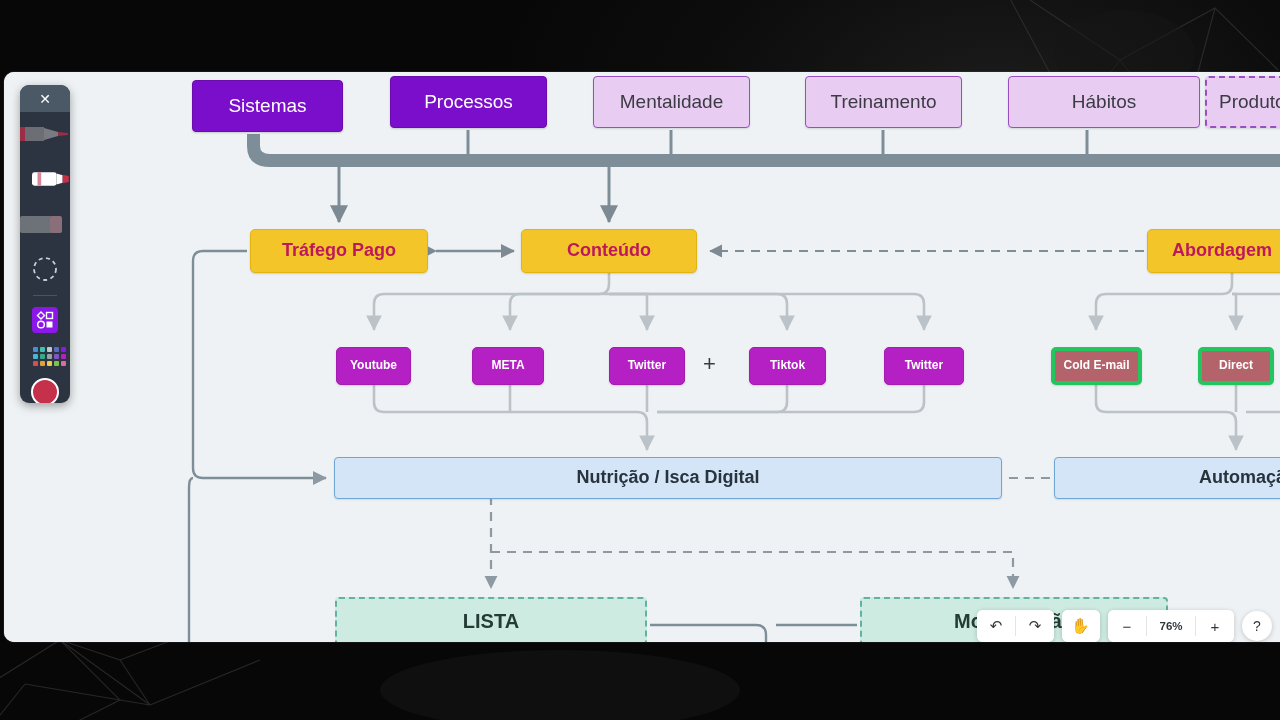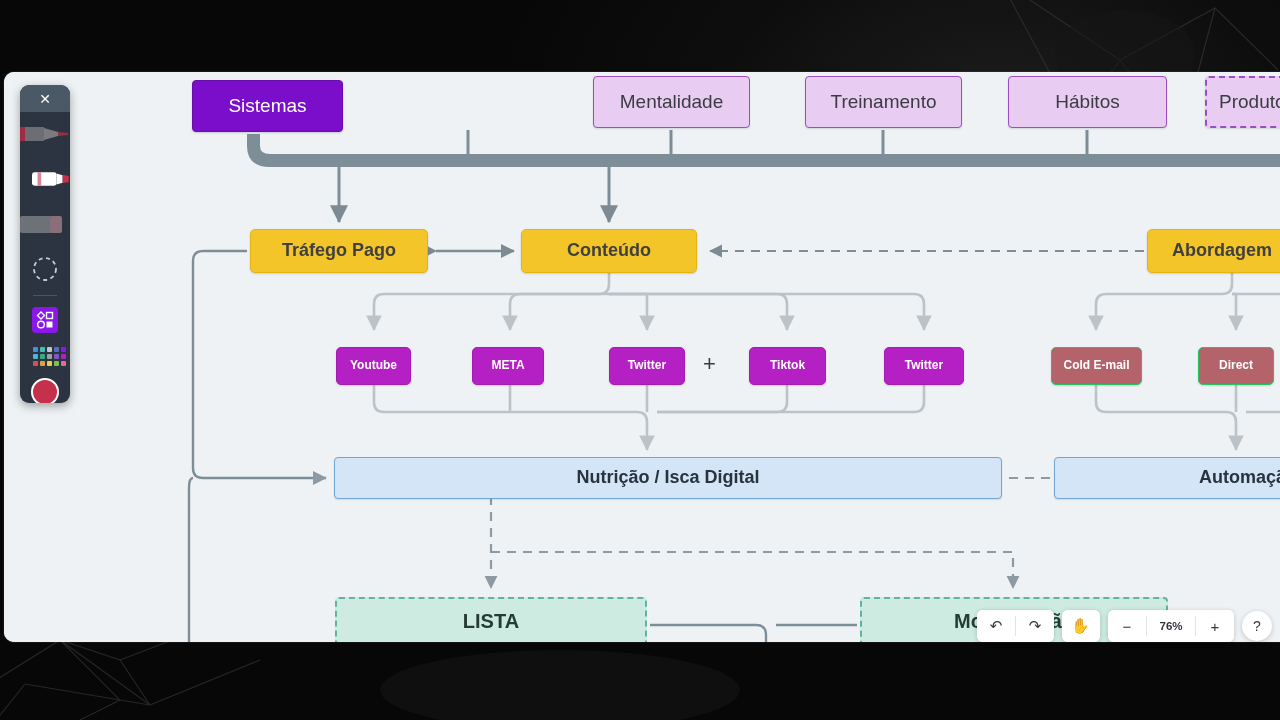--- a/index.html
+++ b/index.html
@@ -90,21 +90,21 @@
     font-size: 19px;
     font-weight: 400;
     height: 52px;
     box-shadow: 0 1px 2px rgba(0,0,0,0.12);
   }
   .n-lilac.dashed { border-style: dashed; border-width: 2px; }
 
   
   .n-yellow {
     background: #f3c529;
-    color: #404040;
+    color: #be185d;
     border: 1px solid #e3b411;
     font-size: 18px;
     font-weight: bold;
     height: 44px;
     border-radius: 5px;
     box-shadow: 0 1px 2px rgba(0,0,0,0.15);
   }
 
   
   .n-magenta {
@@ -115,21 +115,21 @@
     font-weight: bold;
     height: 38px;
     border-radius: 5px;
     box-shadow: 0 1px 2px rgba(0,0,0,0.14);
   }
 
   
   .n-rose {
     background: #b5636b;
     color: #ffffff;
-    border: 1px solid #22c55e;
+    border: 4px solid #22c55e;
     font-size: 12px;
     font-weight: bold;
     height: 38px;
     border-radius: 5px;
     box-shadow: 0 1px 2px rgba(0,0,0,0.14);
   }
 
   
   .n-blue {
     background: #d3e5f7;
@@ -383,27 +383,30 @@
 
         <g stroke="#7d8e99" stroke-width="2.4" fill="none">
           <path d="M646,553 L752,553 Q762,553 762,563 L762,570"></path>
           <path d="M853,553 L772,553"></path>
         </g>
       </svg>
 
       <div class="node n-purple" style="left:188px; top:8px; width:151px;">
         <span>Sistemas</span>
       </div>
+      <div class="node n-purple" style="left:386px; top:4px; width:157px;">
+        <span>Processos</span>
+      </div>
       <div class="node n-lilac" style="left:589px; top:4px; width:157px;">
         <span>Mentalidade</span>
       </div>
       <div class="node n-lilac" style="left:801px; top:4px; width:157px;">
         <span>Treinamento</span>
       </div>
-      <div class="node n-lilac" style="left:1004px; top:4px; width:159px;">
+      <div class="node n-lilac" style="left:1004px; top:4px; width:192px;">
         <span>Hábitos</span>
       </div>
       <div class="node n-lilac dashed" style="left:1201px; top:4px; width:130px; justify-content:flex-start; padding-left:12px;">
         <span>Produto</span>
       </div>
 
       <div class="node n-yellow" style="left:246px; top:157px; width:178px;">
         <span>Tráfego Pago</span>
       </div>
       <div class="node n-yellow" style="left:517px; top:157px; width:176px;">

